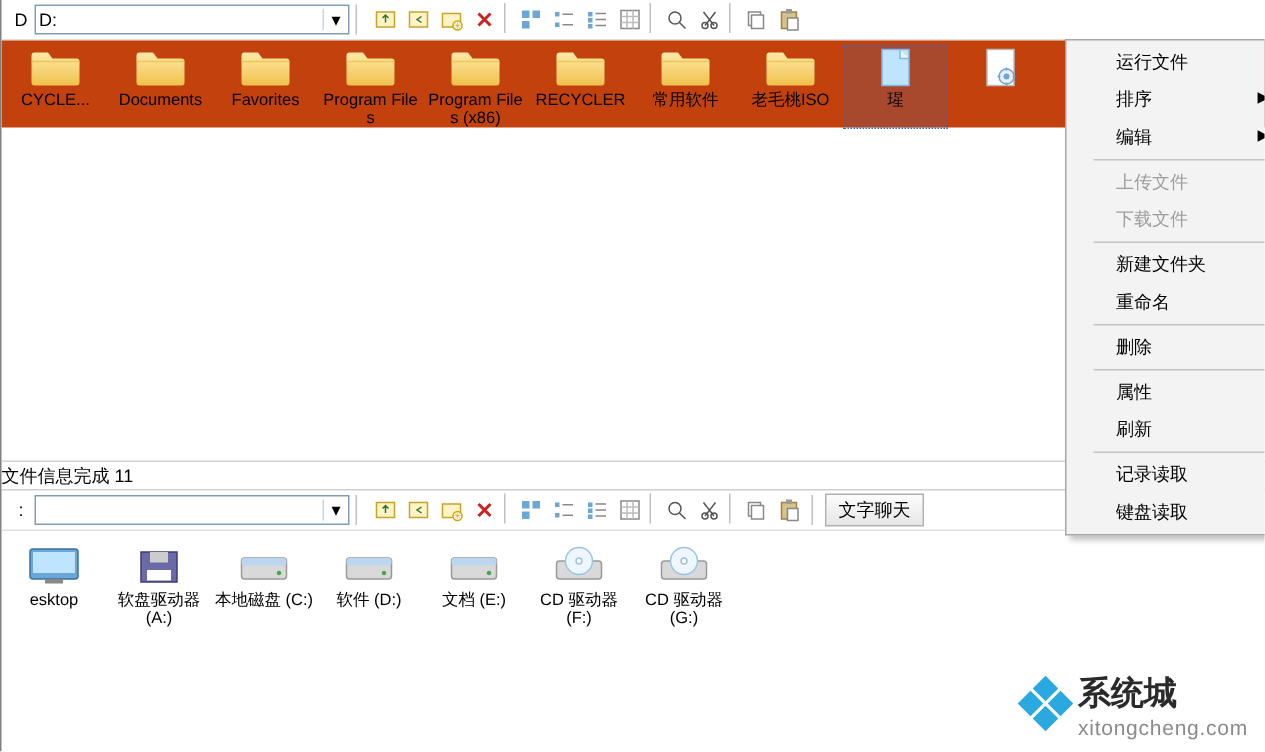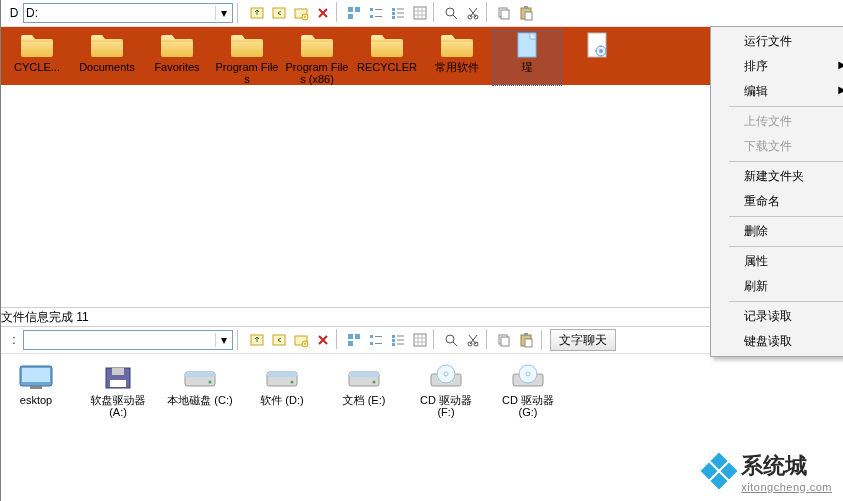--- a/index.html
+++ b/index.html
@@ -19,31 +19,31 @@
   .file-lbl{font-size:11px;line-height:12px;word-break:break-all;min-height:24px;}
   .content-area{height:222px;}
   
   .cmenu{position:absolute;left:709px;top:26px;width:124px;background:#f3f3f3;border:1px solid #a7a6aa;box-shadow:3px 3px 4px rgba(0,0,0,.25);padding:2px 17px;}
   .cmenu .mi{padding:4px 16px 4px 16px;font-size:12px;color:#000;position:relative;cursor:default;}
   .cmenu .mi.disabled{color:#9c9c9c;}
   .cmenu .mi .arrow{position:absolute;right:6px;top:5px;font-size:10px;}
   .cmenu hr{border:none;border-top:1px solid #c4c4c4;margin:2px 1px;}
   
   .status-row{height:18px;border-top:1px solid #d0d0d0;border-bottom:1px solid #d0d0d0;padding:0 0;display:flex;align-items:center;font-size:12px;}
-  .btm-icons{display:flex;gap:16px;padding:8px 0 0 2px;}
+  .btm-icons{display:flex;gap:4px;padding:8px 0 0 2px;}
   .driveitem{width:66px;display:flex;flex-direction:column;align-items:center;gap:2px;text-align:center;}
   .drive-lbl{font-size:11px;line-height:12px;min-height:24px;}
   .drive-icon{width:40px;height:30px;}
   
   .wm{position:absolute;right:12px;bottom:8px;display:flex;align-items:center;gap:4px;}
   .wm .logo{width:34px;height:34px;position:relative;}
   .wm .logo span{position:absolute;width:12px;height:12px;background:#2aa9e0;transform:rotate(45deg);}
   .wm .txt{display:flex;flex-direction:column;align-items:flex-start;}
   .wm .cn{font-size:22px;font-weight:bold;color:#2a2a2a;font-family:"Microsoft YaHei",sans-serif;}
-  .wm .en{font-size:11px;color:#8a8a8a;letter-spacing:.5px;text-decoration:underline;}
+  .wm .en{font-size:14px;color:#8a8a8a;letter-spacing:.5px;}
   .chat-btn{border:1px solid #b0b0b0;background:linear-gradient(#fdfdfd,#e6e6e6);padding:1px 8px;font-size:12px;cursor:default;height:18px;display:flex;align-items:center;}
 </style>
 </head>
 <body>
 
 <div class="window">
 
   <div class="addr-row">
     <span class="addr-label">D</span>
     <div class="path-box">
@@ -221,20 +221,33 @@
             <path d="M2 8 v16 q0 2 2 2 h28 q2 0 2-2 V10 q0-2-2-2 H16 l-3-4 H4 q-2 0-2 2 z" fill="url(#g)"></path>
             <defs>
               <linearGradient id="g" x1="0" x2="0" y1="0" y2="1">
                 <stop offset="0" stop-color="#ffe9a8"></stop>
                 <stop offset="1" stop-color="#f0c14b"></stop>
               </linearGradient>
             </defs>
             <path d="M2 10 h32" stroke="#e6b838" opacity=".6"></path>
           </svg></div>
         <div class="file-lbl">常用软件</div>
+      </div>
+      <div class="fileitem">
+        <div class="folder-icon"><svg viewBox="0 0 36 28">
+            <path d="M2 8 v16 q0 2 2 2 h28 q2 0 2-2 V10 q0-2-2-2 H16 l-3-4 H4 q-2 0-2 2 z" fill="url(#g)"></path>
+            <defs>
+              <linearGradient id="g" x1="0" x2="0" y1="0" y2="1">
+                <stop offset="0" stop-color="#ffe9a8"></stop>
+                <stop offset="1" stop-color="#f0c14b"></stop>
+              </linearGradient>
+            </defs>
+            <path d="M2 10 h32" stroke="#e6b838" opacity=".6"></path>
+          </svg></div>
+        <div class="file-lbl">老毛桃ISO</div>
       </div>
       <div class="fileitem sel">
         <div class="folder-icon"><svg viewBox="0 0 36 28">
             <rect x="9" y="2" width="18" height="24" fill="#bfe4ff" stroke="#7db8e8"></rect>
             <path d="M21 2 v6 h6" fill="#e9f5ff" stroke="#7db8e8"></path>
           </svg></div>
         <div class="file-lbl">瑆</div>
       </div>
       <div class="fileitem">
         <div class="folder-icon"><svg viewBox="0 0 36 28">

